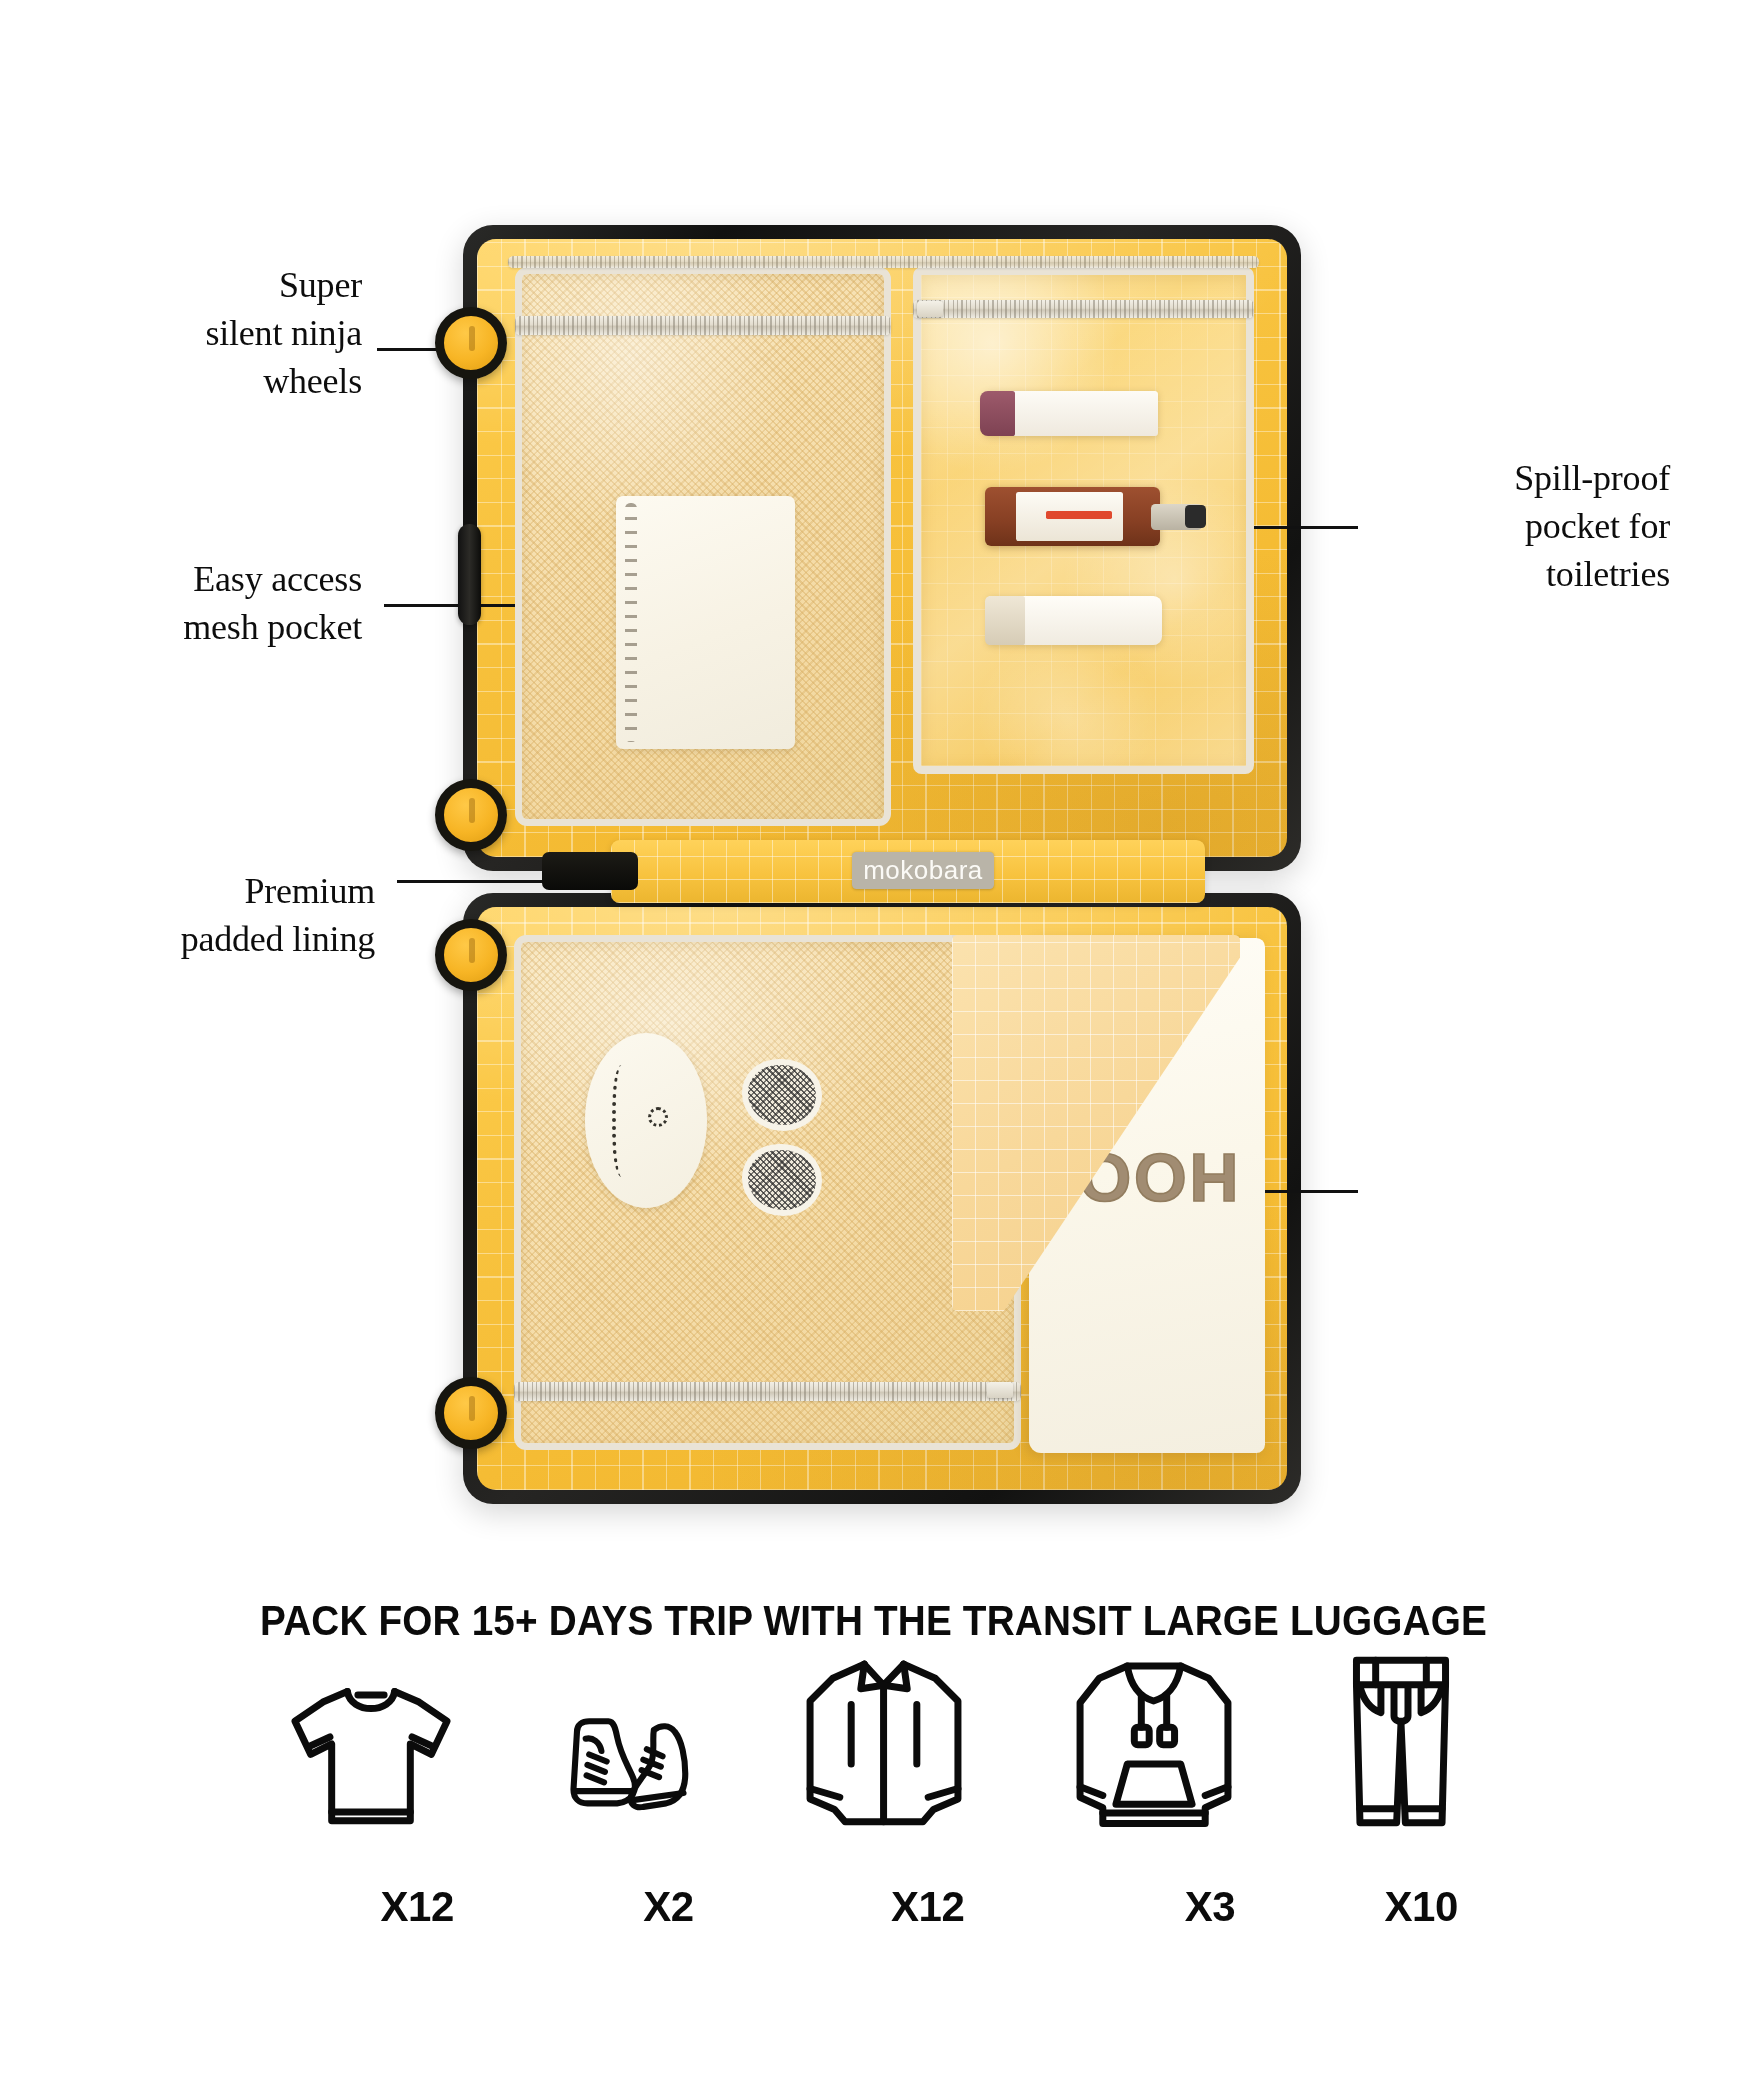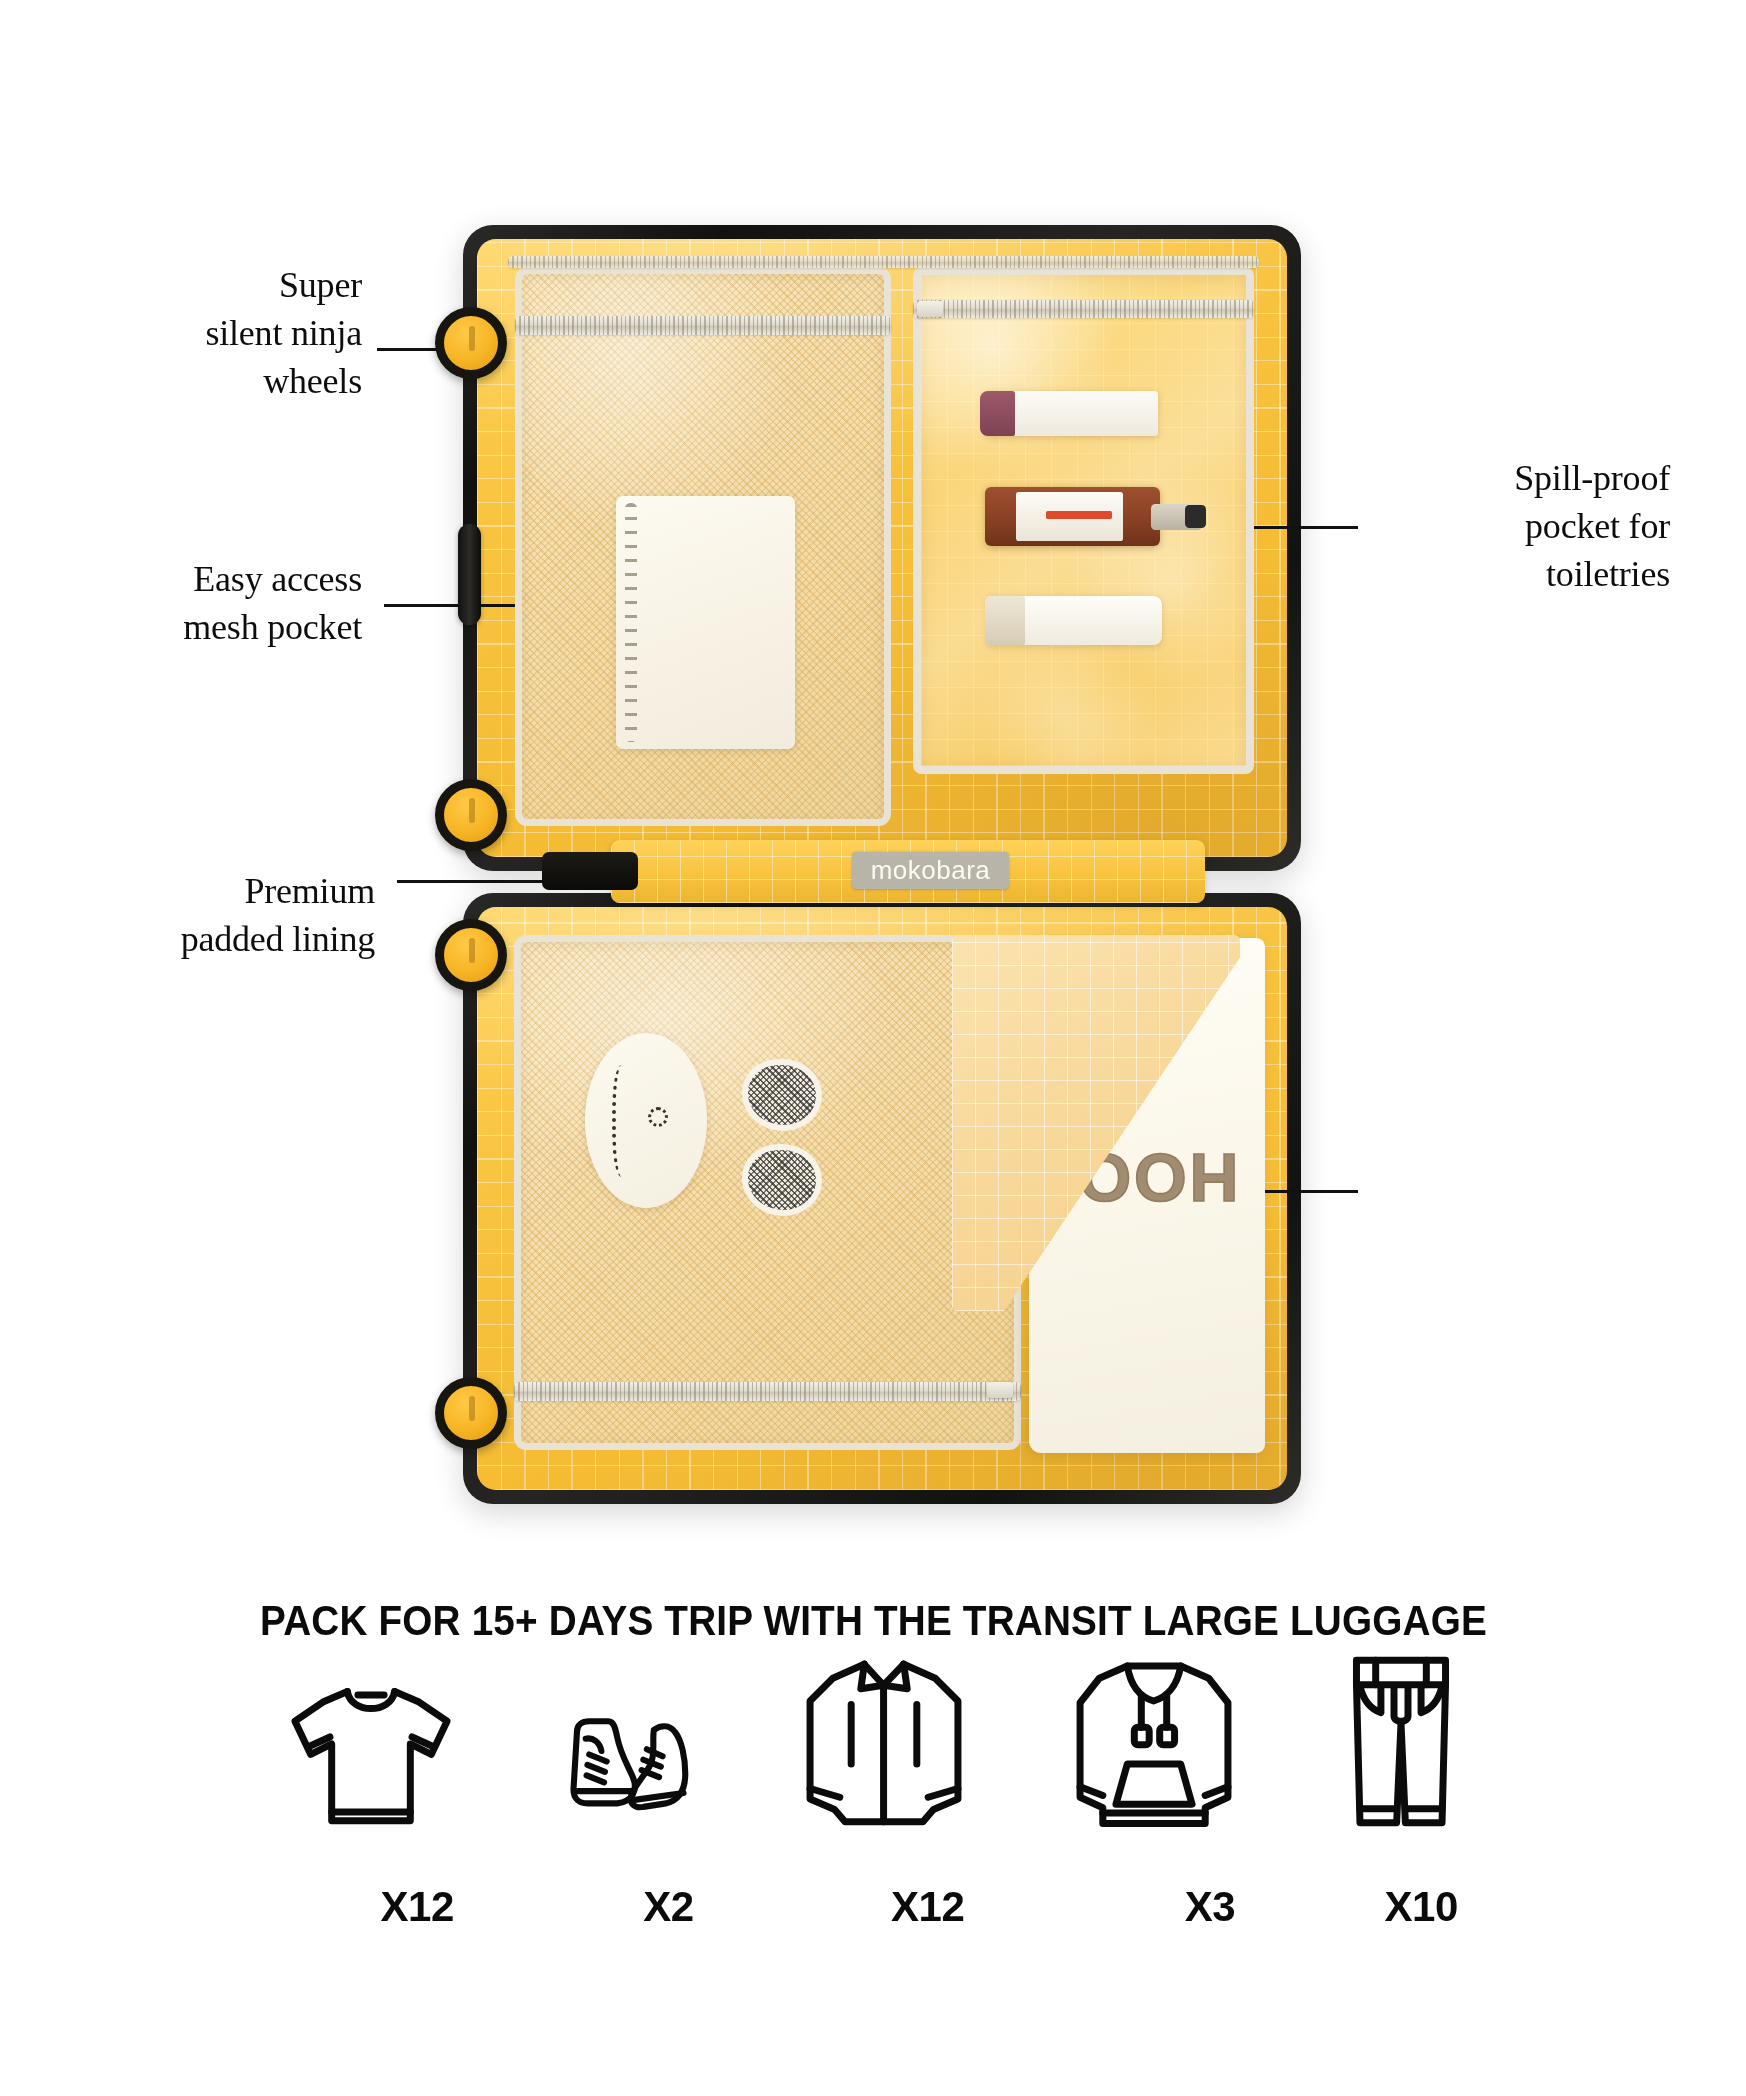--- a/index.html
+++ b/index.html
@@ -347,21 +347,21 @@
 
     <div style="position:absolute; left:611px; top:840px; width:594px; height:63px;
                 border-radius:8.7px;
                 background:
                   repeating-linear-gradient(0deg, rgba(255,255,255,.45) 0 1.3px, transparent 1.3px 23px),
                   repeating-linear-gradient(90deg, rgba(255,255,255,.45) 0 1.3px, transparent 1.3px 23px),
                   linear-gradient(180deg,#ffd25a 0%,#f8c33f 55%,#ecb52f 100%);
                 box-shadow:0 2.6px 7.9px rgba(0,0,0,.14); z-index:5;"></div>
     <div style="position:absolute; left:542px; top:852px; width:96px; height:38px;
                 background:linear-gradient(180deg,#1c1b16,#0a0a08); border-radius:7px; z-index:6;"></div>
-    <div class="brand-patch" style="left:852px; top:852px; width:157px; height:37px;">
+    <div class="brand-patch" style="left:852px; top:852px; width:142px; height:37px;">
       <span>mokobara</span>
     </div>
 
     <div class="half" style="left:463px; top:893px; width:838px; height:611px;">
       <div class="lining"></div>
 
       <div class="panel" style="left:51px; top:42px; width:507px; height:515px;"></div>
 
       <div class="sleepmask" style="left:122px; top:140px; width:122px; height:175px;"></div>
 

